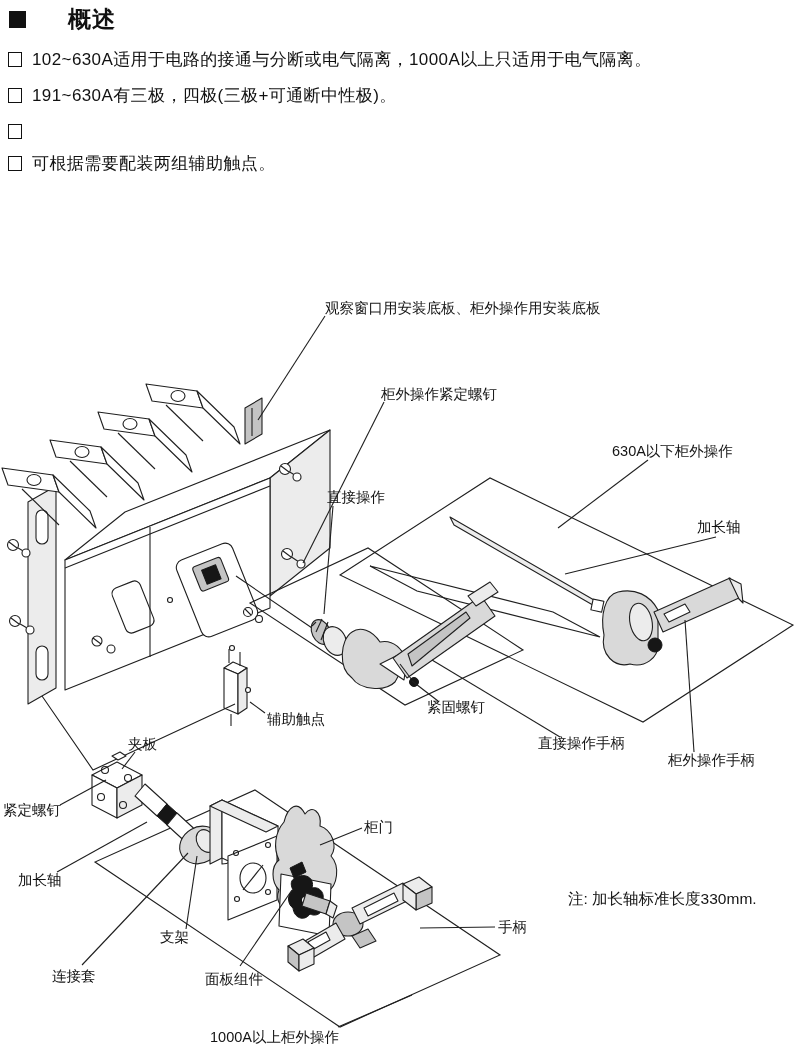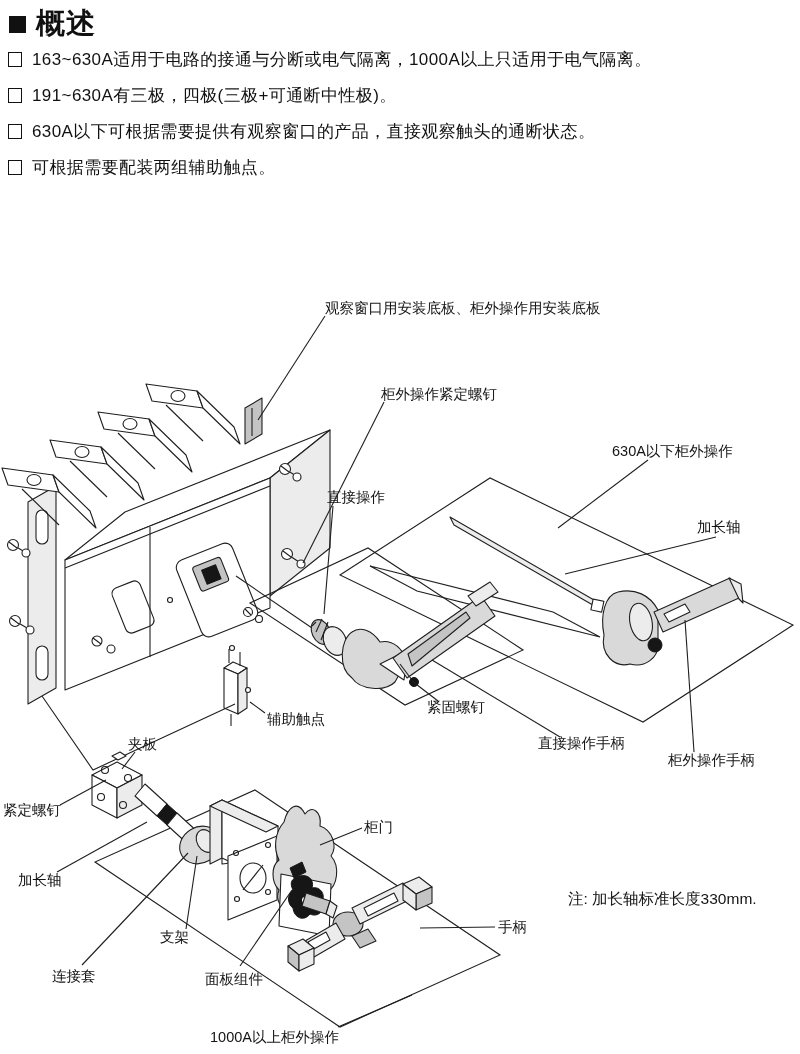--- a/index.html
+++ b/index.html
@@ -1,20 +1,20 @@
 <!DOCTYPE html>
 <html><head>
 <meta charset="utf-8">
 <style>
   html,body{margin:0;padding:0;background:#fff;}
   .page{position:relative;width:800px;height:1054px;background:#fff;overflow:hidden;
         font-family:"Liberation Sans","DejaVu Sans",sans-serif;color:#111;}
   .title{position:absolute;top:4px;left:9px;display:flex;align-items:center;gap:10px;}
   .title .sq{width:17px;height:17px;background:#111;display:inline-block;}
-  .title .t{font-size:29px;font-weight:bold;letter-spacing:1px;}
+  .title .t{font-size:23px;font-weight:bold;letter-spacing:1px;margin-left:32px;}
   ul.bullets{position:absolute;top:48px;left:8px;right:4px;list-style:none;margin:0;padding:0;}
   ul.bullets li{display:flex;align-items:flex-start;gap:10px;margin-bottom:13px;
                 font-size:17px;line-height:23px;letter-spacing:0.4px;}
   ul.bullets .box{flex:0 0 auto;width:12px;height:13px;border:1.6px solid #111;margin-top:4px;}
   svg text.lbl{font-family:"Liberation Sans","DejaVu Sans",sans-serif;font-size:14.5px;fill:#141414;}
   svg text.note{font-family:"Liberation Sans","DejaVu Sans",sans-serif;font-size:15.5px;fill:#141414;}
   svg .ln{fill:none;stroke:#1f1f1f;stroke-width:1.1;}
   svg .wh{fill:#fff;stroke:#1f1f1f;stroke-width:1.1;stroke-linejoin:round;}
   svg .g1{fill:#d9d9d9;stroke:#1f1f1f;stroke-width:1.1;stroke-linejoin:round;}
   svg .g2{fill:#ececec;stroke:#1f1f1f;stroke-width:1.1;stroke-linejoin:round;}
@@ -27,29 +27,28 @@
 <div class="page">
 
   <div class="title">
     <span class="sq"></span>
     <span class="t">概述</span>
   </div>
 
   <ul class="bullets">
     <li>
         <span class="box"></span>
-        <span>163~630A适用于电路的接通与分断或电气隔离，1000A以上只适用于电气隔离。</span>
+        <span>102~630A适用于电路的接通与分断或电气隔离，1000A以上只适用于电气隔离。</span>
       </li>
     <li>
         <span class="box"></span>
         <span>191~630A有三极，四极(三极+可通断中性极)。</span>
       </li>
     <li>
         <span class="box"></span>
-        <span>630A以下可根据需要提供有观察窗口的产品，直接观察触头的通断状态。</span>
       </li>
     <li>
         <span class="box"></span>
         <span>可根据需要配装两组辅助触点。</span>
       </li>
   </ul>
 
   <svg width="800" height="1054" viewBox="0 0 800 1054" style="position:absolute;top:0;left:0;">
 
     <g>

